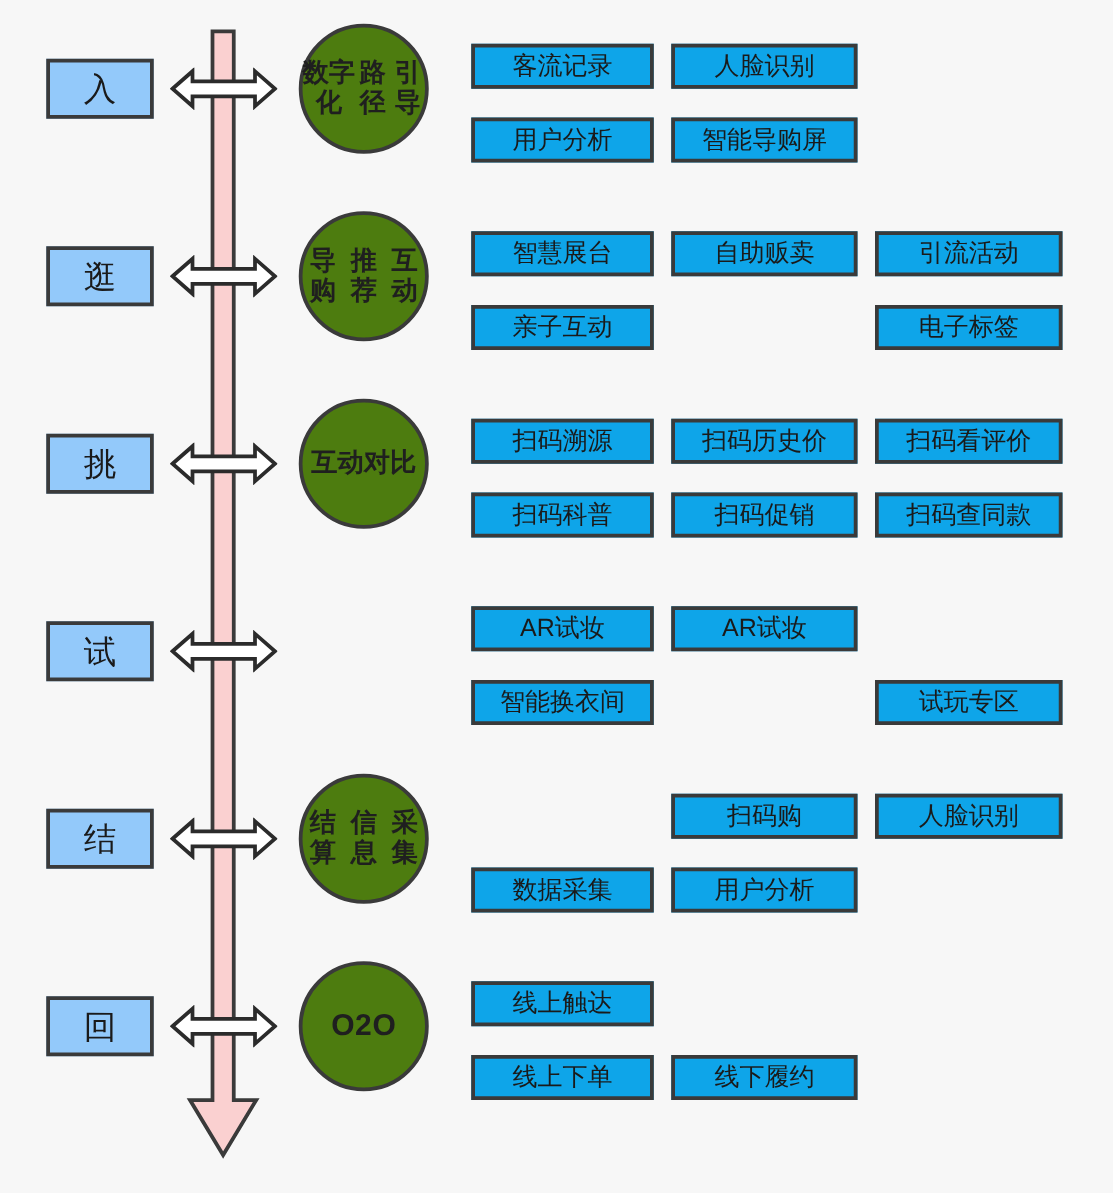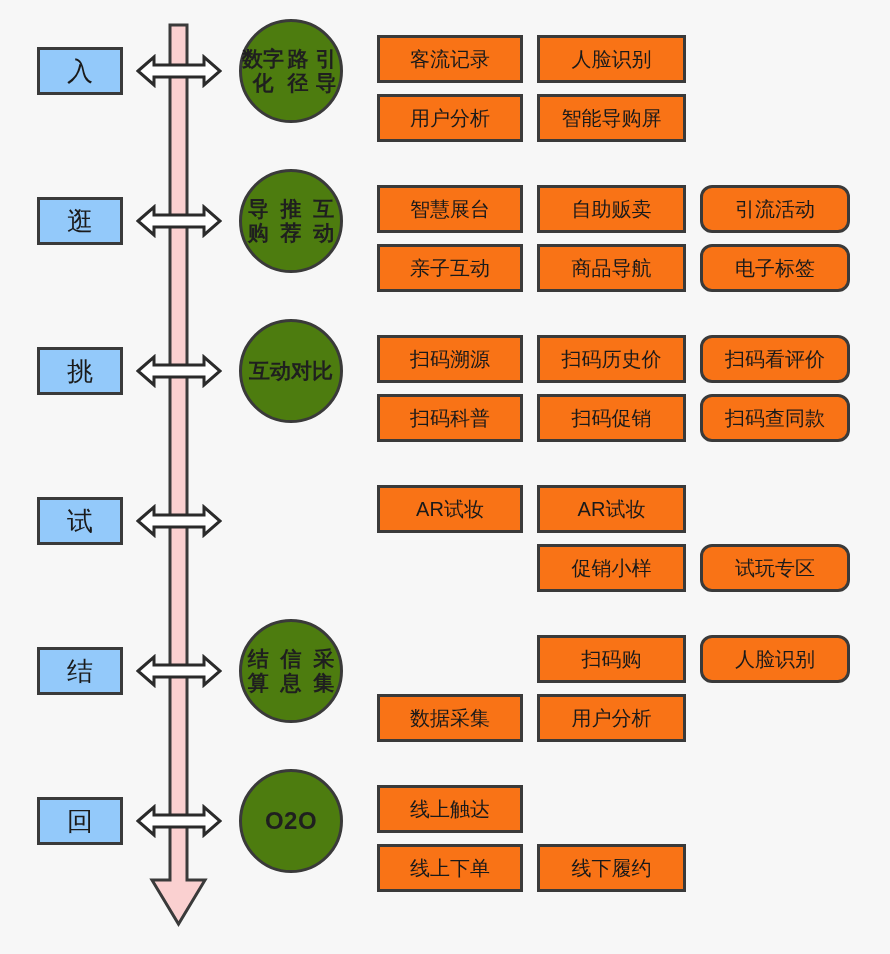--- a/index.html
+++ b/index.html
@@ -92,40 +92,40 @@
   
   .chips {
     position: absolute;
     left: 377px;
     top: 0;
     width: 500px;
     height: 150px;
   }
   .chip {
     position: absolute;
-    height: 48px;
-    background: #f97316;
+    height: 36px;
+    background: #0ea5e9;
     border: 3px solid #3a3a3a;
     box-sizing: border-box;
     display: flex;
     align-items: center;
     justify-content: center;
     font-size: 20px;
     color: #1a1a1a;
     line-height: 1;
     white-space: nowrap;
   }
   .chip.c0 { left: 0px; }
   .chip.c1 { left: 160px; }
   .chip.c2 { left: 323px; }
   .chip.r0 { top: 27px; }
   .chip.r1 { top: 86px; }
   .chip.w1 { width: 146px; }
   .chip.w2 { width: 149px; }
-  .chip.w3 { width: 150px; border-radius: 12px; }
+  .chip.w3 { width: 150px; }
 </style>
 </head>
 <body>
 
 <div id="canvas">
 
   <svg class="flow-arrow" viewBox="0 0 890 954" xmlns="http://www.w3.org/2000/svg">
 
     <path d="M170,25 L170,880 L152,880 L178.5,924 L205,880 L187,880 L187,25 Z" fill="#FAD0D0" stroke="#3a3a3a" stroke-width="3" stroke-linejoin="miter"></path>
   </svg>
@@ -176,23 +176,20 @@
         </div>
       <div class="chip r0 c1 w2">
           <span>自助贩卖</span>
         </div>
       <div class="chip r0 c2 w3">
           <span>引流活动</span>
         </div>
       <div class="chip r1 c0 w1">
           <span>亲子互动</span>
         </div>
-      <div class="chip r1 c1 w2">
-          <span>商品导航</span>
-        </div>
       <div class="chip r1 c2 w3">
           <span>电子标签</span>
         </div>
     </div>
   </div>
 
   <div class="stage-row" style="top:308px;">
     <div class="stage-label">
       <span>挑</span>
     </div>
@@ -232,22 +229,22 @@
     <svg class="lr-arrow" viewBox="0 0 86 34">
       <path d="M2,17 L18,3 L18,11 L68,11 L68,3 L84,17 L68,31 L68,23 L18,23 L18,31 Z" fill="#ffffff" stroke="#2b2b2b" stroke-width="3" stroke-linejoin="miter"></path>
     </svg>
     <div class="chips">
       <div class="chip r0 c0 w1">
           <span>AR试妆</span>
         </div>
       <div class="chip r0 c1 w2">
           <span>AR试妆</span>
         </div>
-      <div class="chip r1 c1 w2">
-          <span>促销小样</span>
+      <div class="chip r1 c0 w1">
+          <span>智能换衣间</span>
         </div>
       <div class="chip r1 c2 w3">
           <span>试玩专区</span>
         </div>
     </div>
   </div>
 
   <div class="stage-row" style="top:608px;">
     <div class="stage-label">
       <span>结</span>

